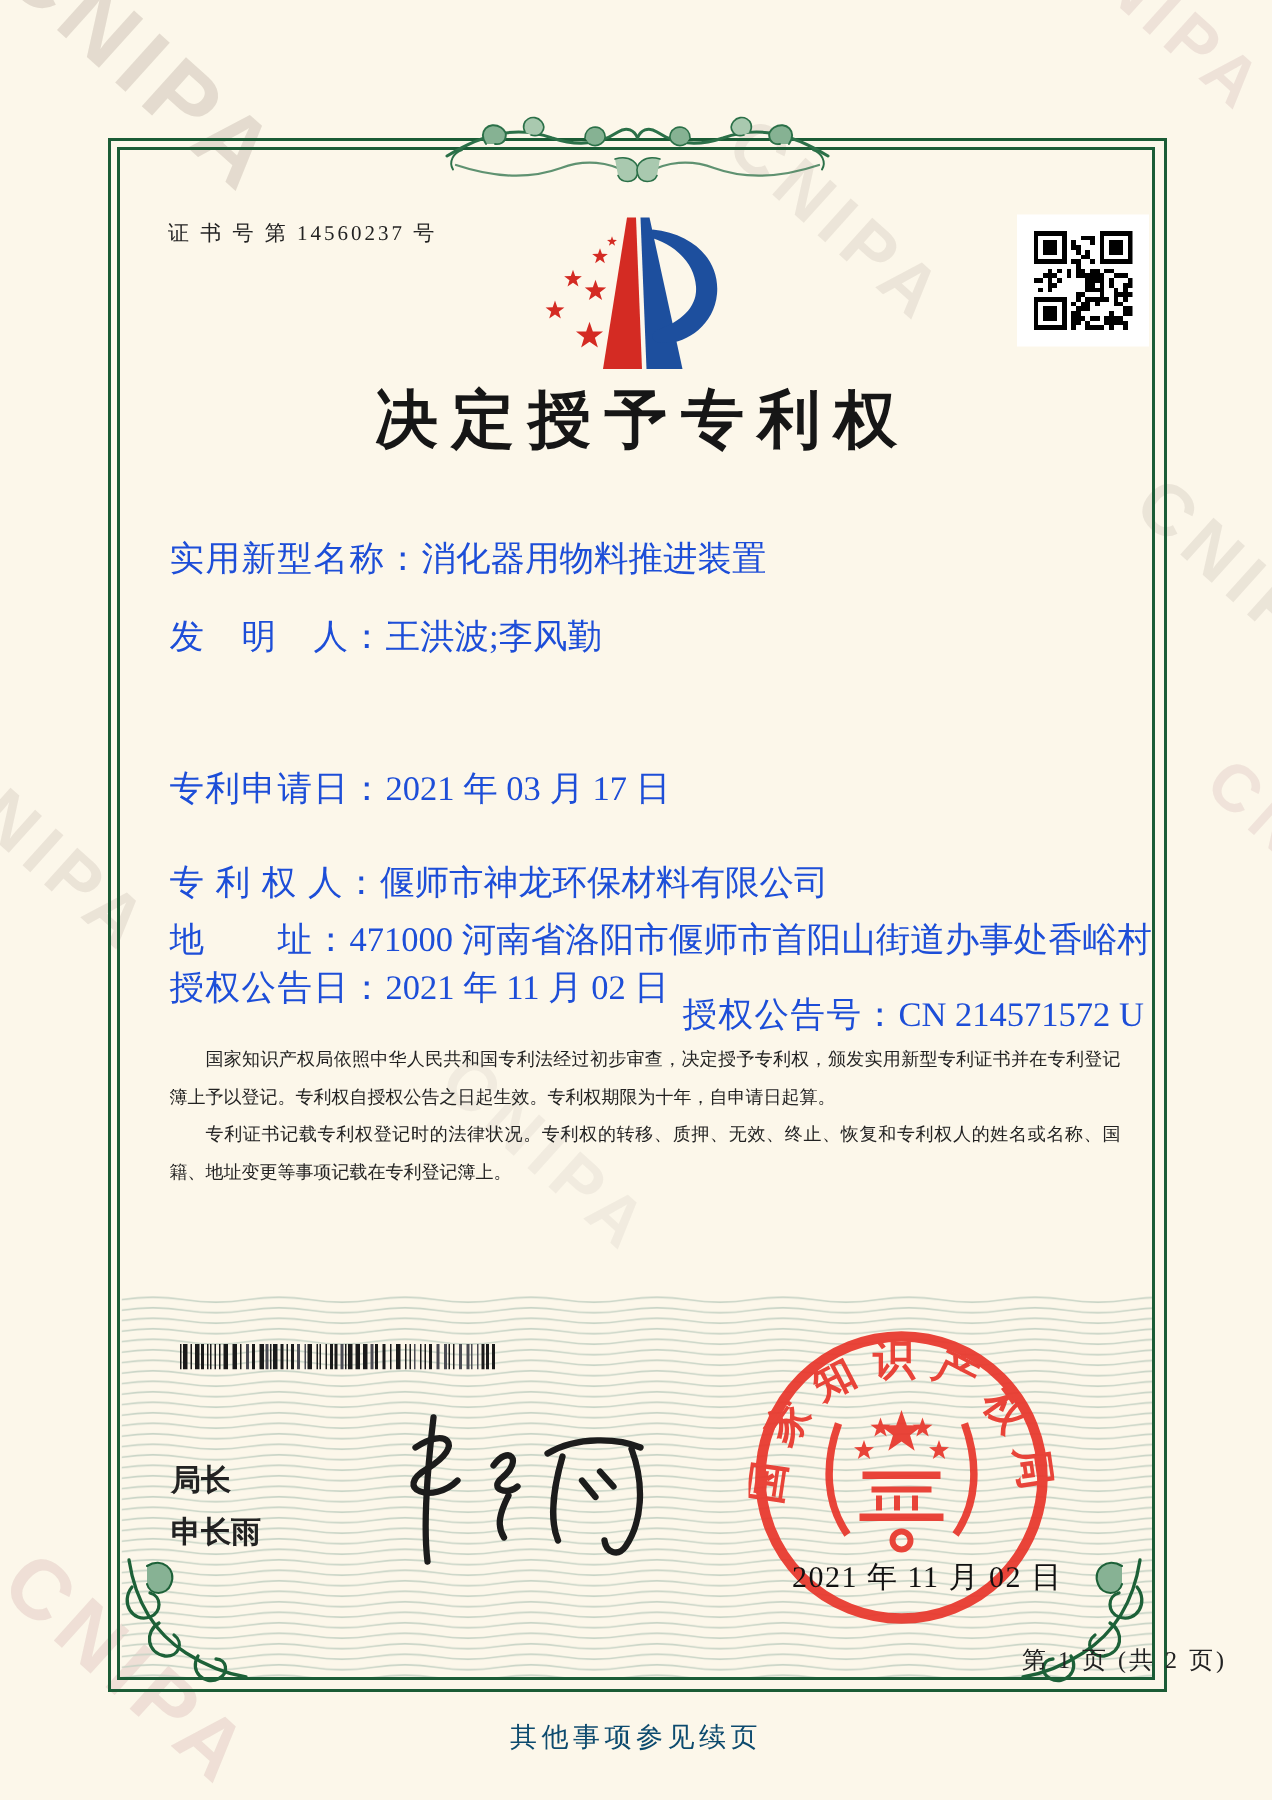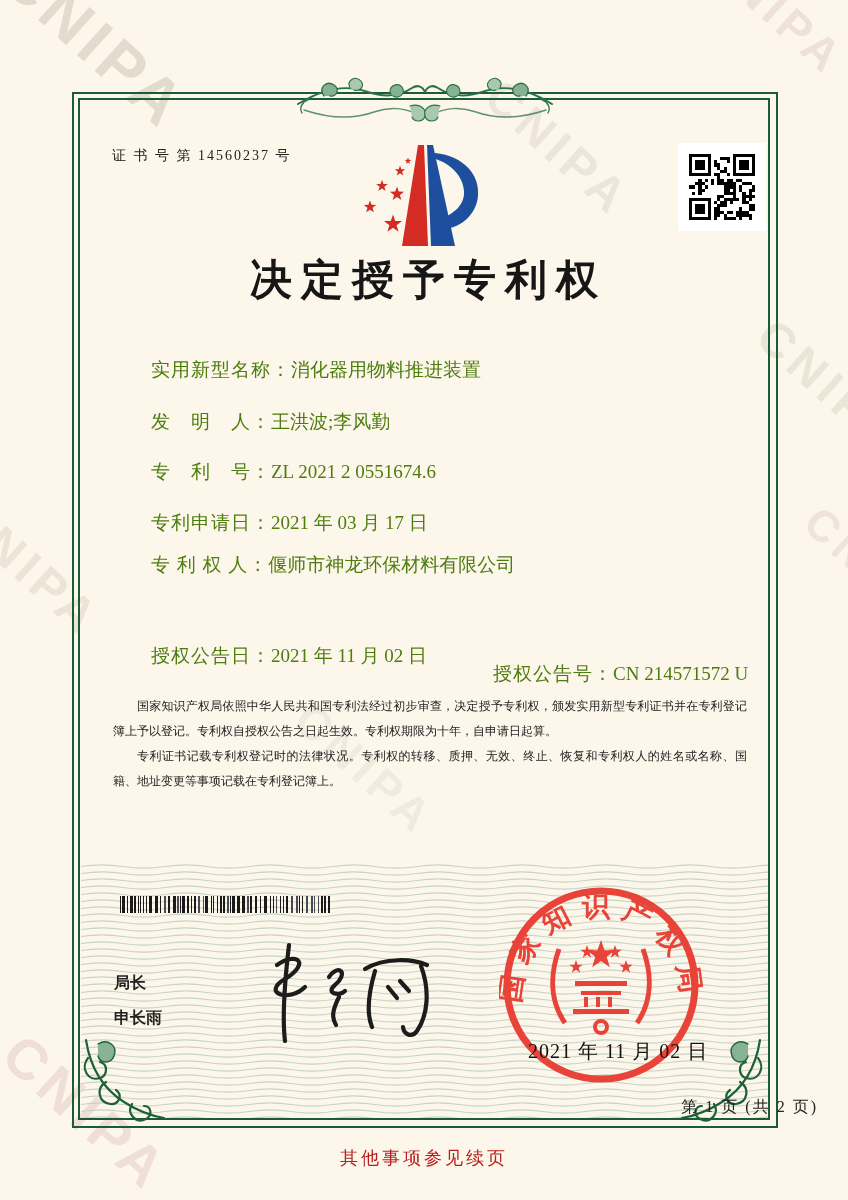--- a/index.html
+++ b/index.html
@@ -7,31 +7,31 @@
   .page{position:relative;width:848px;height:1200px;background:#fcf7ea;overflow:hidden;}
   .wm{position:absolute;font-family:"Liberation Sans","DejaVu Sans",sans-serif;font-weight:bold;letter-spacing:6px;transform:rotate(42deg);pointer-events:none;z-index:1;}
   .border-outer{position:absolute;left:72px;top:92px;width:702px;height:1032px;border:2px solid #1b5c36;z-index:2;}
   .border-inner{position:absolute;left:78px;top:98px;width:688px;height:1018px;border:2px solid #1b5c36;z-index:2;}
   .waves{position:absolute;left:81px;top:863px;z-index:2;}
   .orn{position:absolute;z-index:3;}
   .cert-no{position:absolute;left:112px;top:147px;font-size:14px;letter-spacing:2px;color:#222;z-index:4;}
   .logo{position:absolute;left:342px;top:142px;z-index:4;}
   .qr-wrap{position:absolute;left:678px;top:143px;width:88px;height:88px;background:#ffffff;z-index:4;display:flex;align-items:center;justify-content:center;}
   .title{position:absolute;left:0;right:0;top:252px;text-align:center;font-size:42px;font-weight:bold;letter-spacing:9px;padding-left:9px;color:#161616;z-index:4;}
-  .row{position:absolute;left:113px;font-size:19px;color:#4d7c0f;z-index:4;white-space:nowrap;margin-left:38px;}
+  .row{position:absolute;left:113px;font-size:23px;color:#1d4ed8;z-index:4;white-space:nowrap;}
   .row .lbl{letter-spacing:1px;}
   .body-text{position:absolute;left:113px;top:694px;width:634px;font-size:12px;line-height:25px;text-align:justify;color:#222;z-index:4;}
   .body-text p{margin:0;text-indent:2em;}
   .barcode{position:absolute;left:120px;top:896px;z-index:4;}
-  .director{position:absolute;left:114px;font-size:16px;font-weight:bold;color:#222;font-family:Liberation Mono, monospace;z-index:4;}
+  .director{position:absolute;left:114px;font-size:20px;font-weight:bold;color:#222;font-family:Liberation Mono, monospace;z-index:4;}
   .sig{position:absolute;left:225px;top:935px;z-index:5;}
   .seal{position:absolute;left:499px;top:883px;z-index:4;opacity:.93;}
   .seal-date{position:absolute;left:528px;top:1038px;font-size:20px;color:#111;letter-spacing:1px;z-index:6;white-space:nowrap;}
   .page-num{position:absolute;left:0;right:30px;top:1097px;text-align:right;font-size:16px;color:#222;z-index:5;letter-spacing:2px;}
-  .cont-note{position:absolute;left:340px;top:1146px;font-size:18px;color:#b91c1c;letter-spacing:3px;z-index:4;}
+  .cont-note{position:absolute;left:340px;top:1146px;font-size:18px;color:#0c4a6e;letter-spacing:3px;z-index:4;}
 </style>
 </head>
 <body>
 
 <svg width="0" height="0" style="position:absolute" aria-hidden="true">
   <defs>
     <path id="st" d="M0,-10 L2.351,-3.236 L9.511,-3.09 L3.804,1.236 L5.878,8.09 L0,4 L-5.878,8.09 L-3.804,1.236 L-9.511,-3.09 L-2.351,-3.236 Z"></path>
   </defs>
 </svg>
 
@@ -243,28 +243,28 @@
   </div>
 
   <div class="title">决定授予专利权</div>
 
   <div class="row" style="top:357px;">
     <span class="lbl">实用新型名称：</span><span>消化器用物料推进装置</span>
   </div>
   <div class="row" style="top:409px;">
     <span class="lbl">发　明　人：</span><span>王洪波;李风勤</span>
   </div>
-  <div class="row" style="top:459px;">
-    <span class="lbl">专　利　号：</span><span>ZL 2021 2 0551674.6</span>
-  </div>
   <div class="row" style="top:510px;">
     <span class="lbl">专利申请日：</span><span>2021 年 03 月 17 日</span>
   </div>
-  <div class="row" style="top:552px;text-align:right;">
+  <div class="row" style="top:573px;text-align:right;">
     <span class="lbl">专 利 权 人：</span><span>偃师市神龙环保材料有限公司</span>
+  </div>
+  <div class="row" style="top:611px;">
+    <span class="lbl">地　　址：</span><span>471000 河南省洛阳市偃师市首阳山街道办事处香峪村</span>
   </div>
 
   <div class="row" style="top:643px;">
     <span class="lbl">授权公告日：</span><span>2021 年 11 月 02 日</span>
   </div>
   <div class="row" style="top:661px;left:455px;text-align:right;">
     <span class="lbl">授权公告号：</span><span>CN 214571572 U</span>
   </div>
 
   <div class="body-text">

